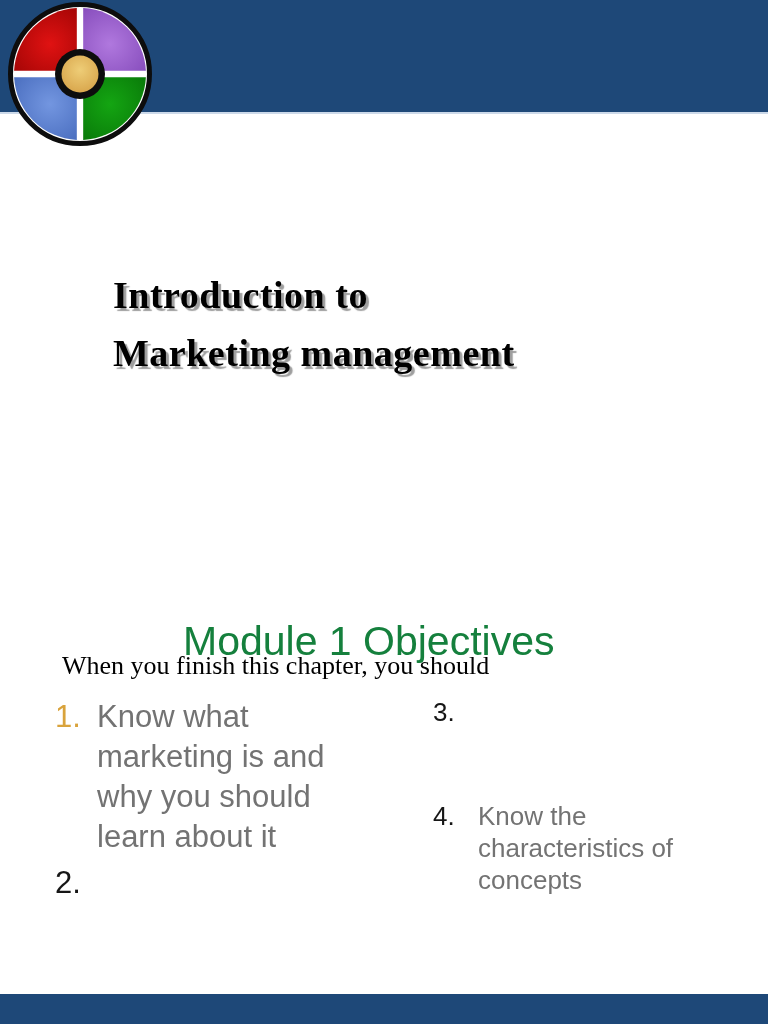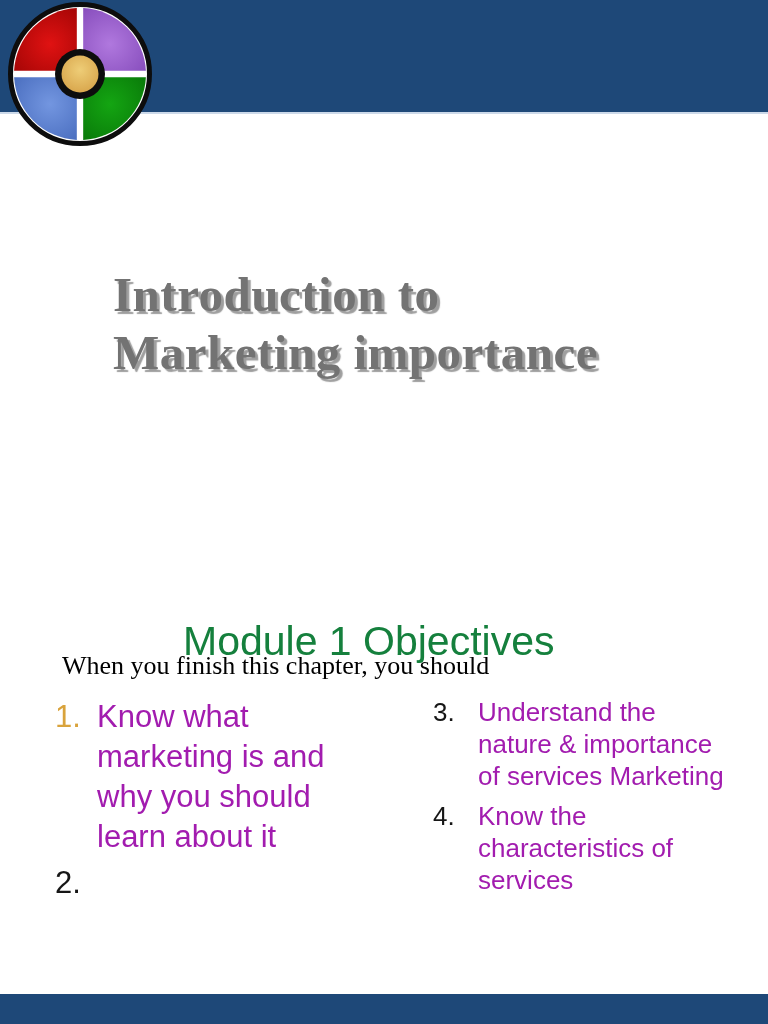--- a/index.html
+++ b/index.html
@@ -11,39 +11,39 @@
   .banner{
     position:absolute;left:0;top:0;width:768px;height:112px;
     background:#1E4878;border-bottom:2px solid #ccd9e9;
   }
   
   .logo{position:absolute;left:6px;top:0px;width:148px;height:148px;}
   
   .deck-title{
     position:absolute;left:113px;top:266px;width:560px;
     font-family:"Liberation Serif",serif;font-weight:bold;
-    font-size:49px;line-height:58px;color:#737373;
+    font-size:38px;line-height:58px;color:#000000;
     text-shadow:3px 3px 1px rgba(40,40,40,0.45);
     letter-spacing:0.5px;white-space:nowrap;
   }
   
   .obj-heading{
     position:absolute;left:183px;top:616px;
     font-size:41px;line-height:50px;color:#15803d;white-space:nowrap;
   }
   
   .obj-lead{
     position:absolute;left:62px;top:650px;
     font-family:"Liberation Serif",serif;font-weight:normal;
     font-size:26px;line-height:32px;color:#000000;white-space:nowrap;
   }
   
   .list-row{position:absolute;display:flex;align-items:flex-start;}
   .num{flex:0 0 auto;}
-  .item-text{white-space:pre-line;color:#a21caf;}
+  .item-text{white-space:pre-line;color:#737373;}
   .col-left .num{width:42px;font-size:31px;line-height:40px;color:#161616;}
   .col-left .item-text{font-size:31px;line-height:40px;}
   .col-right .num{width:45px;font-size:26px;line-height:32px;color:#161616;}
   .col-right .item-text{font-size:26px;line-height:32px;}
   .num-gold{color:#D9A33C !important;}
   #row-l1{left:55px;top:697px;width:330px;}
   #row-l2{left:55px;top:863px;width:330px;}
   #row-r1{left:433px;top:696px;width:330px;}
   #row-r2{left:433px;top:800px;width:330px;}
   
@@ -87,48 +87,45 @@
     <path d="M 3.2 -3.2 L 3.2 -65.9 A 66 66 0 0 1 65.9 -3.2 Z" fill="url(#qpurple)"></path>
     <path d="M -3.2 3.2 L -3.2 65.9 A 66 66 0 0 1 -65.9 3.2 Z" fill="url(#qblue)"></path>
     <path d="M 3.2 3.2 L 65.9 3.2 A 66 66 0 0 1 3.2 65.9 Z" fill="url(#qgreen)"></path>
     <circle cx="0" cy="0" r="69.5" fill="none" stroke="#0d0d0d" stroke-width="5"></circle>
     <circle cx="0" cy="0" r="25" fill="#0d0d0d"></circle>
     <circle cx="0" cy="0" r="18.5" fill="url(#qgold)"></circle>
   </svg>
 
   <div class="deck-title">
     <div>Introduction to</div>
-    <div>Marketing importance</div>
+    <div>Marketing management</div>
   </div>
 
   <div class="obj-heading">Module 1 Objectives</div>
 
   <div class="obj-lead">When you finish this chapter, you should</div>
 
   <div id="row-l1" class="list-row col-left">
     <span class="num num-gold">1.</span>
     <span class="item-text">Know what
 marketing is and
 why you should
 learn about it</span>
   </div>
 
   <div id="row-l2" class="list-row col-left">
     <span class="num">2.</span>
   </div>
 
   <div id="row-r1" class="list-row col-right">
     <span class="num">3.</span>
-    <span class="item-text">Understand the
-nature &amp; importance
-of services Marketing</span>
   </div>
 
   <div id="row-r2" class="list-row col-right">
     <span class="num">4.</span>
     <span class="item-text">Know the
 characteristics of
-services</span>
+concepts</span>
   </div>
 
   <div class="bottom-bar"></div>
 
 </div>
 
 </body></html>

